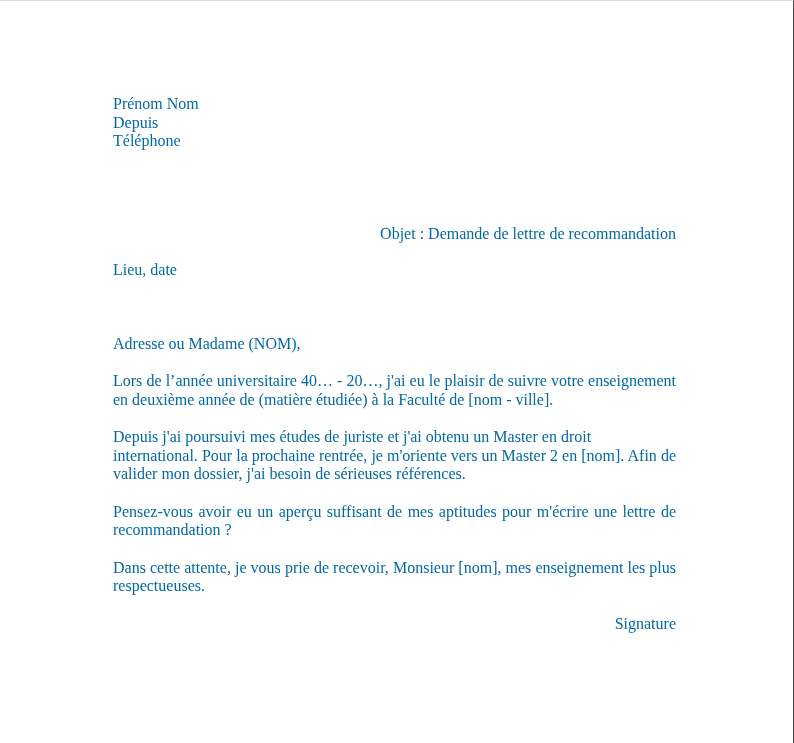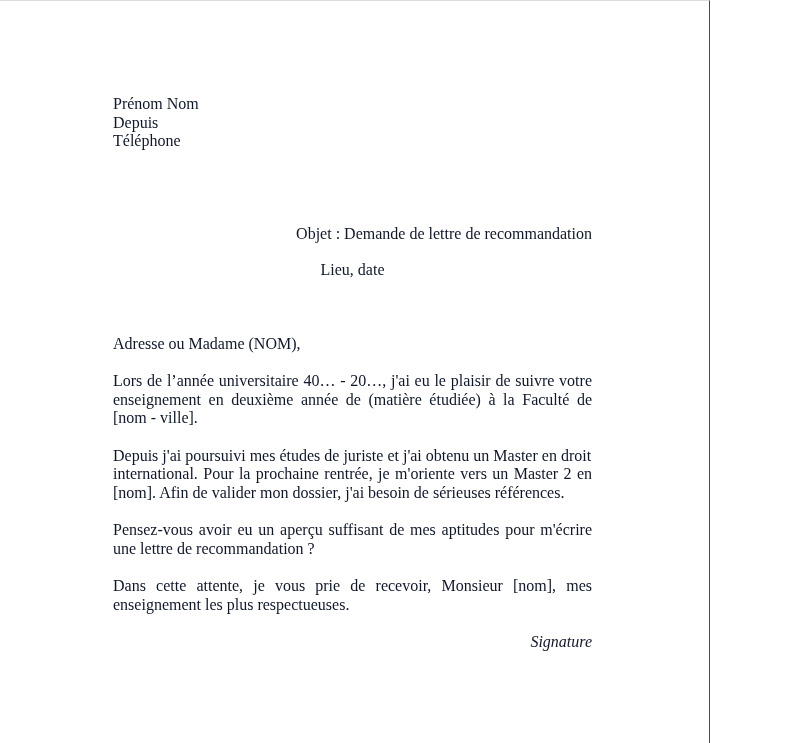--- a/index.html
+++ b/index.html
@@ -3,62 +3,61 @@
 <meta charset="utf-8">
 <title>Demande de lettre de recommandation</title>
 <style>
   html, body {
     margin: 0;
     padding: 0;
     background: #ffffff;
   }
   .page {
     position: relative;
-    width: 710px;
+    width: 794px;
     height: 743px;
     box-sizing: border-box;
     background: #ffffff;
     border-top: 1px solid #dcdcdc;
     border-right: 1px solid #4a4a4a;
     overflow: hidden;
     font-family: "Liberation Serif", "DejaVu Serif", serif;
     font-size: 16px;
     line-height: 18.5px;
-    color: #0f172a;
+    color: #0369a1;
   }
   .content {
     padding: 94px 117px 0 113px;
   }
   .content p {
     margin: 0;
     padding: 0;
   }
   .sender-line {
     margin: 0;
   }
   .subject {
     margin-top: 74px !important;
     text-align: right;
   }
   .place-date {
     margin-top: 18px !important;
-    text-align: center;
+    text-align: left;
   }
   .salutation {
     margin-top: 55px !important;
   }
   .para {
     margin-top: 19px !important;
     text-align: justify;
     white-space: pre-wrap;
   }
   .signature {
     margin-top: 19px !important;
     text-align: right;
-    font-style: italic;
   }
 </style>
 </head>
 <body>
 
 <div class="page">
   <div class="content">
 
     <div class="sender">
       <p class="sender-line">Prénom Nom</p>

